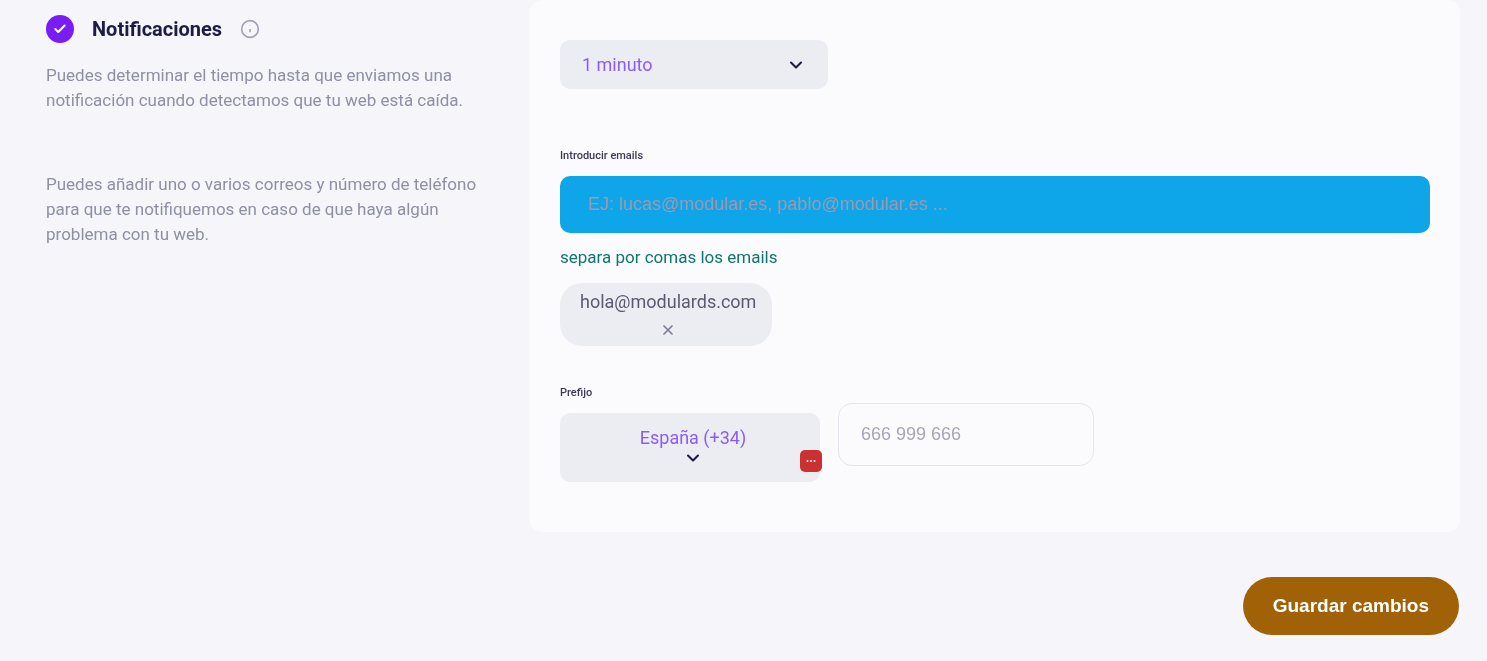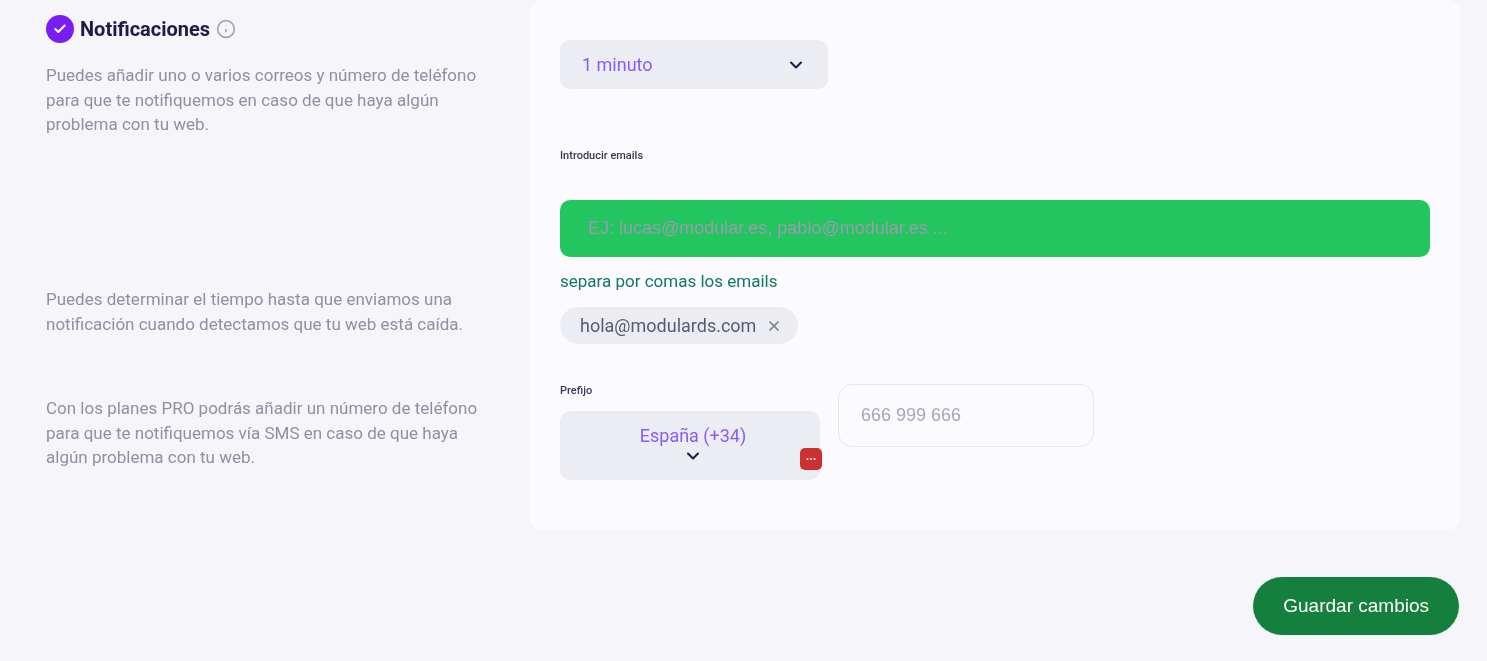--- a/index.html
+++ b/index.html
@@ -23,21 +23,21 @@
     background: #fbfbfe;
     border-radius: 12px;
     width: 930px;
     padding: 40px 30px 50px 30px;
     margin-top: 0;
     min-height: 510px;
   }
   .section-header {
     display: flex;
     align-items: center;
-    gap: 6px;
+    gap: 18px;
     margin-bottom: 20px;
   }
   .check-badge {
     width: 28px;
     height: 28px;
     background: #7a1df5;
     border-radius: 50%;
     display: flex;
     align-items: center;
     justify-content: center;
@@ -84,59 +84,59 @@
   }
   .select-val {
     color: #8b5cf6;
     font-size: 18px;
   }
   .chevron {
     color: #1e1b47;
     display: flex;
   }
   .text-input {
-    background: #22c55e;
+    background: #0ea5e9;
     border: none;
     border-radius: 10px;
     padding: 18px 28px;
     font-size: 18px;
     color: #4c4a66;
     width: 100%;
     outline: none;
-    margin-top: 24px;
   }
   .text-input::placeholder { color: #9c9ab0; }
   .hint {
     color: #0f766e;
     font-size: 17px;
     margin-top: 14px;
   }
   .chip {
     display: inline-flex;
     align-items: center;
     background: #ecedf3;
     border-radius: 22px;
     padding: 8px 16px 8px 20px;
     margin-top: 16px;
     gap: 10px;
+    flex-direction: column;
   }
   .chip-text {
     color: #5a5974;
     font-size: 18px;
   }
   .chip-close {
     color: #7c7b94;
     cursor: pointer;
     font-size: 18px;
     display: flex;
   }
   .row-flex {
     display: flex;
     gap: 18px;
-    align-items: flex-start;
+    align-items: center;
   }
   .prefix-group { width: 260px; position: relative; }
   .phone-group { width: 256px; }
   .prefix-select {
     background: #ecedf3;
     border-radius: 10px;
     padding: 14px 20px 14px 26px;
     display: flex;
     align-items: center;
     justify-content: space-between;
@@ -164,27 +164,27 @@
     font-size: 18px;
     color: #4c4a66;
     width: 100%;
     outline: none;
   }
   .phone-input::placeholder { color: #a6a5bb; }
   .save-btn {
     position: absolute;
     bottom: 26px;
     right: 28px;
-    background: #15803d;
+    background: #a16207;
     color: #fff;
     border: none;
     border-radius: 30px;
     padding: 18px 30px;
     font-size: 19px;
-    font-weight: 400;
+    font-weight: 700;
     cursor: pointer;
     text-align: center;
   }
 </style>
 </head>
 <body>
 
 <div class="container">
   <div class="left-col">
     <div class="section-header">
@@ -195,23 +195,22 @@
       </div>
       <h2 class="section-title">Notificaciones</h2>
       <div class="info-icon">
         <svg width="20" height="20" viewBox="0 0 24 24" fill="none" stroke="currentColor" stroke-width="2">
             <circle cx="12" cy="12" r="10"></circle>
             <line x1="12" y1="8" x2="12" y2="8.5"></line>
             <line x1="12" y1="12" x2="12" y2="16"></line>
           </svg>
       </div>
     </div>
+    <p class="desc desc-block-1">Puedes determinar el tiempo hasta que enviamos una notificación cuando detectamos que tu web está caída.</p>
     <p class="desc desc-block-2">Puedes añadir uno o varios correos y número de teléfono para que te notifiquemos en caso de que haya algún problema con tu web.</p>
-    <p class="desc desc-block-1">Puedes determinar el tiempo hasta que enviamos una notificación cuando detectamos que tu web está caída.</p>
-    <p class="desc">Con los planes PRO podrás añadir un número de teléfono para que te notifiquemos vía SMS en caso de que haya algún problema con tu web.</p>
   </div>
 
   <div class="right-panel">
 
     <div class="form-group" style="margin-bottom:60px;">
       <div class="select-wrap">
         <span class="select-val">1 minuto</span>
         <span class="chevron">
           <svg width="20" height="20" viewBox="0 0 24 24" fill="none" stroke="currentColor" stroke-width="2.5" stroke-linecap="round" stroke-linejoin="round">
               <polyline points="6 9 12 15 18 9"></polyline>

